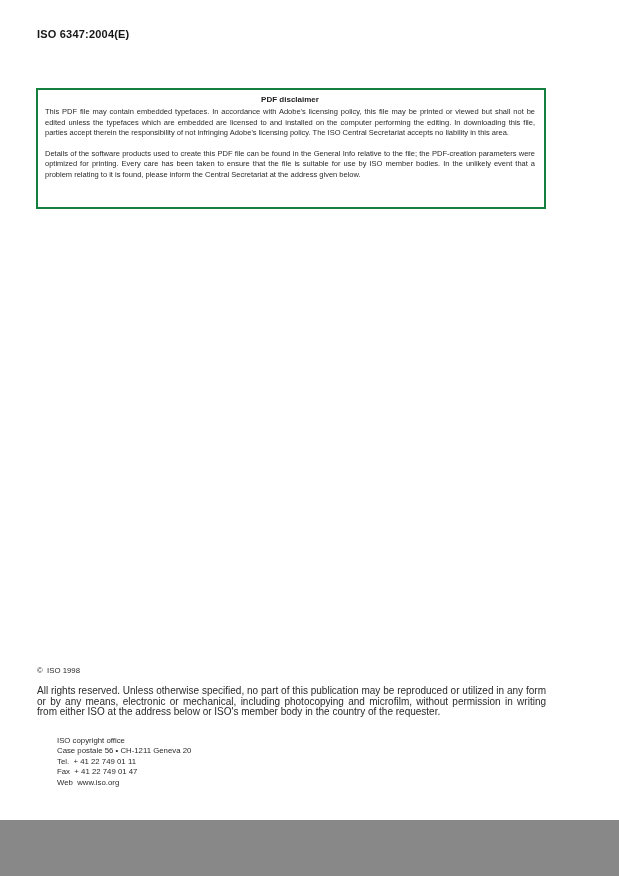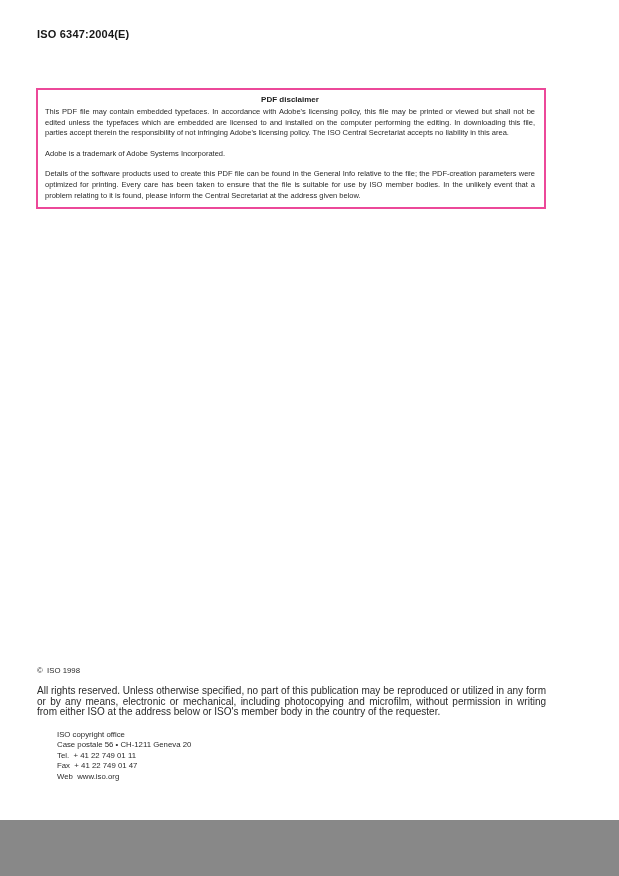--- a/index.html
+++ b/index.html
@@ -26,21 +26,21 @@
     letter-spacing: 0.2px;
   }
 
   
   .disclaimer-box {
     position: absolute;
     left: 36px;
     top: 88px;
     width: 510px;
     min-height: 121px;
-    border: 2px solid #ec4899;
+    border: 2px solid #15803d;
     padding: 4px 9px 6px 7px;
   }
   .box-title {
     text-align: center;
     font-size: 8px;
     font-weight: bold;
     line-height: 11px;
     margin-bottom: 2px;
     color: #1c1c1c;
   }
@@ -67,21 +67,21 @@
     color: #2a2a2a;
   }
   .rights-statement {
     margin-top: 10px;
     font-size: 10px;
     line-height: 10.6px;
     text-align: justify;
     color: #2a2a2a;
   }
   .address-block {
-    margin-top: 12px;
+    margin-top: 18px;
     padding-left: 20px;
   }
   .addr-line {
     font-size: 7.8px;
     line-height: 10.5px;
     white-space: pre-wrap;
     color: #2a2a2a;
   }
   .published-line {
     margin-top: 11px;
@@ -115,21 +115,20 @@
 
 <div class="page">
 
   <div class="doc-header">
     <span>ISO 6347:2004(E)</span>
   </div>
 
   <div class="disclaimer-box">
     <div class="box-title">PDF disclaimer</div>
     <p class="box-para first">This PDF file may contain embedded typefaces. In accordance with Adobe's licensing policy, this file may be printed or viewed but shall not be edited unless the typefaces which are embedded are licensed to and installed on the computer performing the editing. In downloading this file, parties accept therein the responsibility of not infringing Adobe's licensing policy. The ISO Central Secretariat accepts no liability in this area.</p>
-    <p class="box-para">Adobe is a trademark of Adobe Systems Incorporated.</p>
     <p class="box-para">Details of the software products used to create this PDF file can be found in the General Info relative to the file; the PDF-creation parameters were optimized for printing. Every care has been taken to ensure that the file is suitable for use by ISO member bodies. In the unlikely event that a problem relating to it is found, please inform the Central Secretariat at the address given below.</p>
   </div>
 
   <div class="copyright-section">
     <p class="copyright-notice">©  ISO 1998</p>
     <p class="rights-statement">All rights reserved. Unless otherwise specified, no part of this publication may be reproduced or utilized in any form or by any means, electronic or mechanical, including photocopying and microfilm, without permission in writing from either ISO at the address below or ISO's member body in the country of the requester.</p>
     <div class="address-block">
       <div class="addr-line">ISO copyright office</div>
       <div class="addr-line">Case postale 56 • CH-1211 Geneva 20</div>
       <div class="addr-line">Tel.  + 41 22 749 01 11</div>

